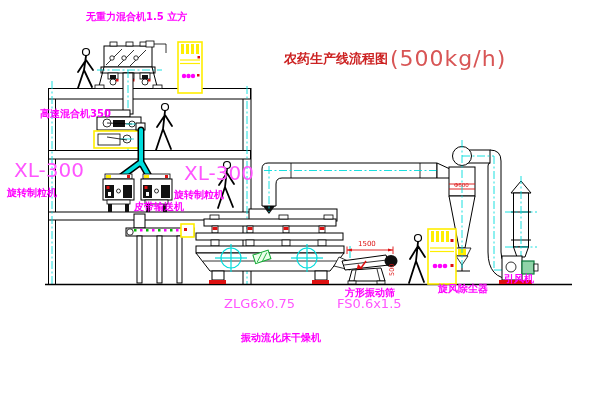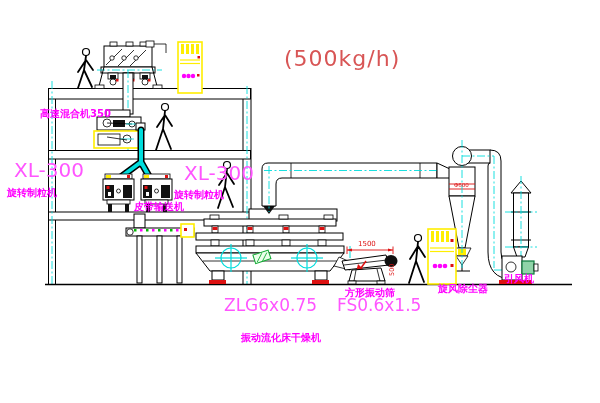--- a/index.html
+++ b/index.html
@@ -26,21 +26,21 @@
   .mf {fill:var(--label);stroke:none;}
   .gb {fill:#eaffea;stroke:var(--green);stroke-width:1;}
   .gl {stroke:var(--green);stroke-width:.8;fill:none;}
   .p  {stroke:#000;stroke-width:1.8;fill:none;stroke-linecap:round;stroke-linejoin:round;}
   .ph {fill:#fff;stroke:#000;stroke-width:1.2;}
   
   .lab{position:absolute;color:var(--label);white-space:nowrap;line-height:1;}
   .sm {font-size:10px;font-weight:bold;}
   .xs {font-size:10px;font-weight:bold;}
   .big{font-size:20px;color:var(--model);margin-left:8px;}
-  .mod{font-size:17px;color:var(--model);}
+  .mod{font-size:13px;color:var(--model);}
   .dim{color:var(--red);font-weight:normal;}
   #title{position:absolute;left:284px;top:46px;display:flex;align-items:center;gap:2px;}
   #title .t1{font-size:13px;font-weight:bold;color:var(--title);}
   #title .t2{font-size:22px;font-weight:normal;color:var(--titlecap);letter-spacing:1px;}
 </style>
 </head>
 <body>
 
 <div id="canvas">
 
@@ -339,23 +339,25 @@
     <polygon class="w" points="352,270 381,268 385,281 349,281"></polygon>
     <line class="s8" x1="356" y1="270" x2="354" y2="281"></line>
     <line class="s8" x1="377" y1="269" x2="380" y2="281"></line>
     <rect class="w8" x="348" y="281" width="8" height="3"></rect>
     <rect class="w8" x="377" y="281" width="8" height="3"></rect>
   </g>
 
 </svg>
 
 <div id="title">
+  <span class="t1">农药生产线流程图</span>
   <span class="t2">(500kg/h)</span>
 </div>
 
+<div class="lab sm" style="left:86px;top:12px;">无重力混合机1.5 立方</div>
 <div class="lab sm" style="left:40px;top:109px;">高速混合机350</div>
 
 <div class="lab big" style="left:6px;top:160px;">XL-300</div>
 <div class="lab xs" style="left:7px;top:188px;">旋转制粒机</div>
 <div class="lab big" style="left:176px;top:163px;">XL-300</div>
 <div class="lab xs" style="left:174px;top:190px;">旋转制粒机</div>
 
 <div class="lab sm" style="left:134px;top:202px;">皮带输送机</div>
 
 <div class="lab sm" style="left:241px;top:287px;margin-top:46px;">振动流化床干燥机</div>

